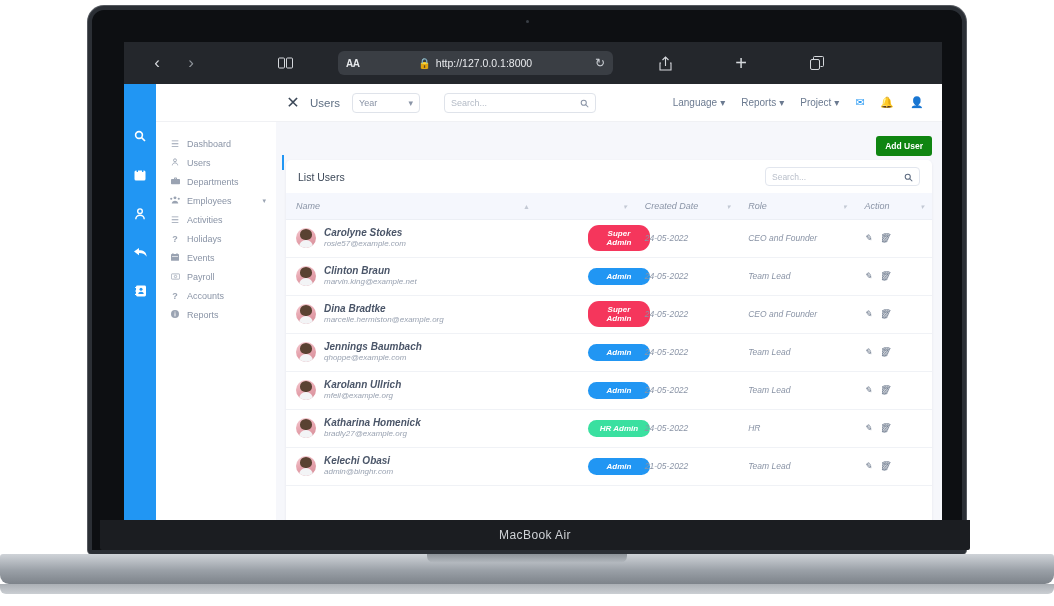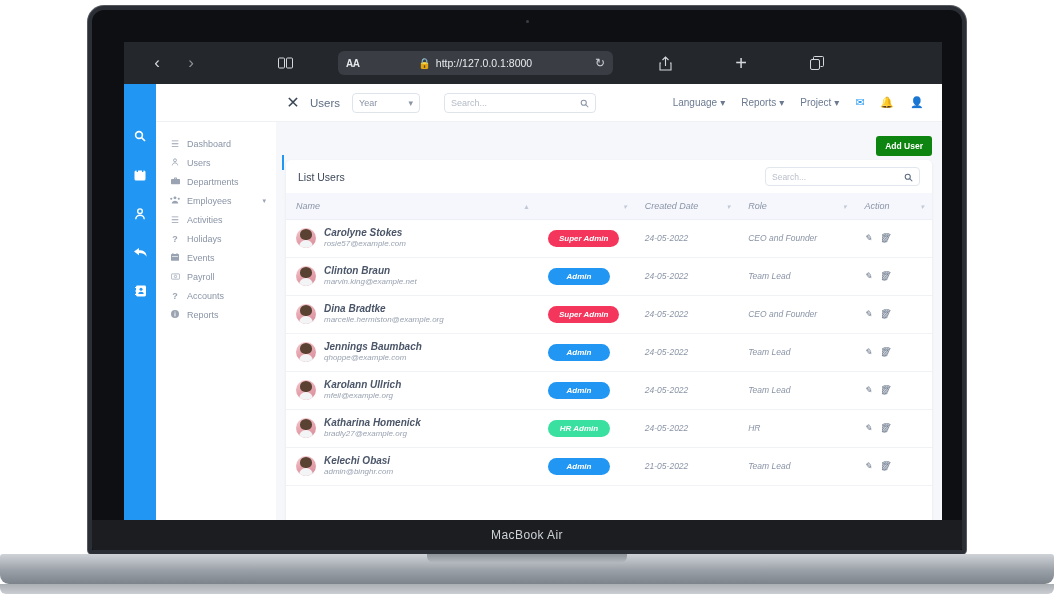--- a/index.html
+++ b/index.html
@@ -22,21 +22,21 @@
   }
   .camera {
     position: absolute; left: 50%; top: 10px; width: 3px; height: 3px;
     margin-left: -1.5px; background: #3a3f46; border-radius: 50%;
   }
   .screen {
     position: absolute; left: 32px; top: 32px; width: 818px; height: 486px;
     background: #ffffff; overflow: hidden;
   }
   .chinbar {
-    position: absolute; left: 0; bottom: 0; width: 100%; height: 30px;
+    position: absolute; left: 8px; bottom: 0; width: 100%; height: 30px;
     background: #1b1d21;
     display: flex; align-items: center; justify-content: center;
     border-radius: 0 0 2px 2px;
   }
   .chin-label {
     color: #cfd2d6; font-size: 12px; letter-spacing: .4px;
   }
   .base {
     position: absolute; left: 0; top: 554px; width: 1054px; height: 30px;
     background: linear-gradient(180deg,#cfd3d8 0%,#9aa0a7 55%,#7d838a 100%);
@@ -216,20 +216,21 @@
     content: ""; position: absolute; left: 3px; bottom: 0;
     width: 14px; height: 8px; border-radius: 7px 7px 0 0;
     background: #f3f4f6;
   }
   .uname { color: #4a5568; font-size: 10px; font-weight: bold; line-height: 1.35; }
   .umail { color: #9aa3b2; font-size: 8px; line-height: 1.35; }
   .badge {
     display: inline-block; border-radius: 11px; color: #fff;
     font-size: 8px; font-weight: bold; padding: 4px 11px; min-width: 62px;
     text-align: center;
+    margin-left: 40px;
   }
   .b-super { background: #f5365c; }
   .b-admin { background: #2196f3; }
   .b-hr { background: #3ae0a0; }
   .acts { display: flex; gap: 7px; align-items: center; }
   .act-ic { font-size: 9px; cursor: pointer; color: #5d6b80; }
 
   .tbody-wrap { flex: 1; overflow: hidden; }
 </style>
 </head>

